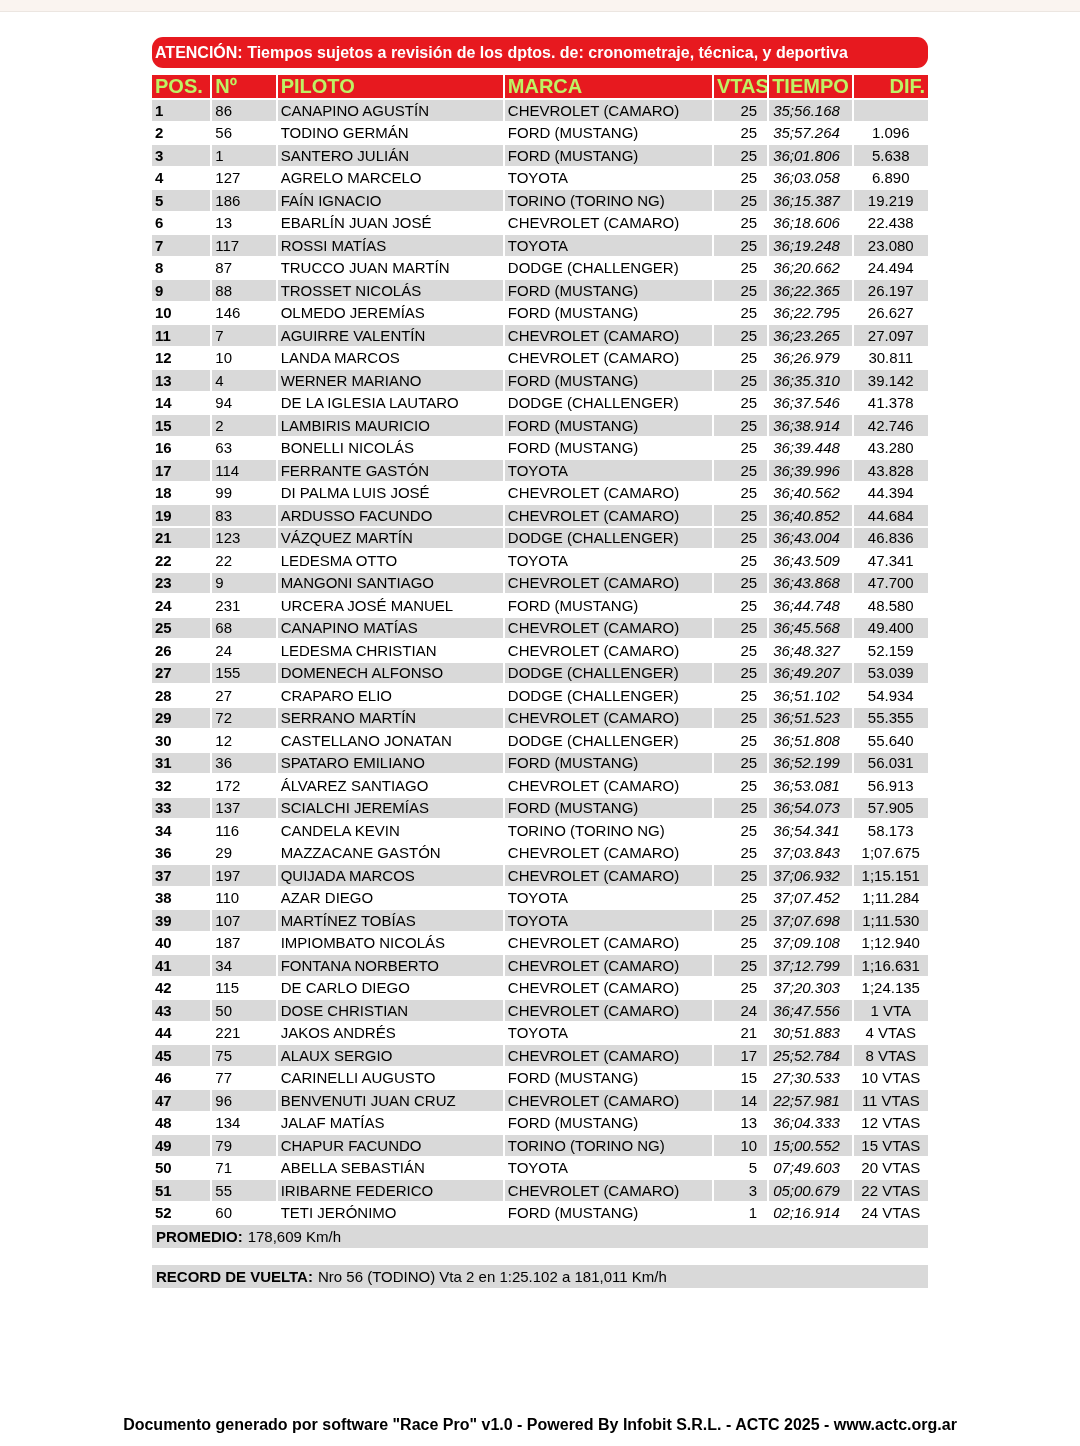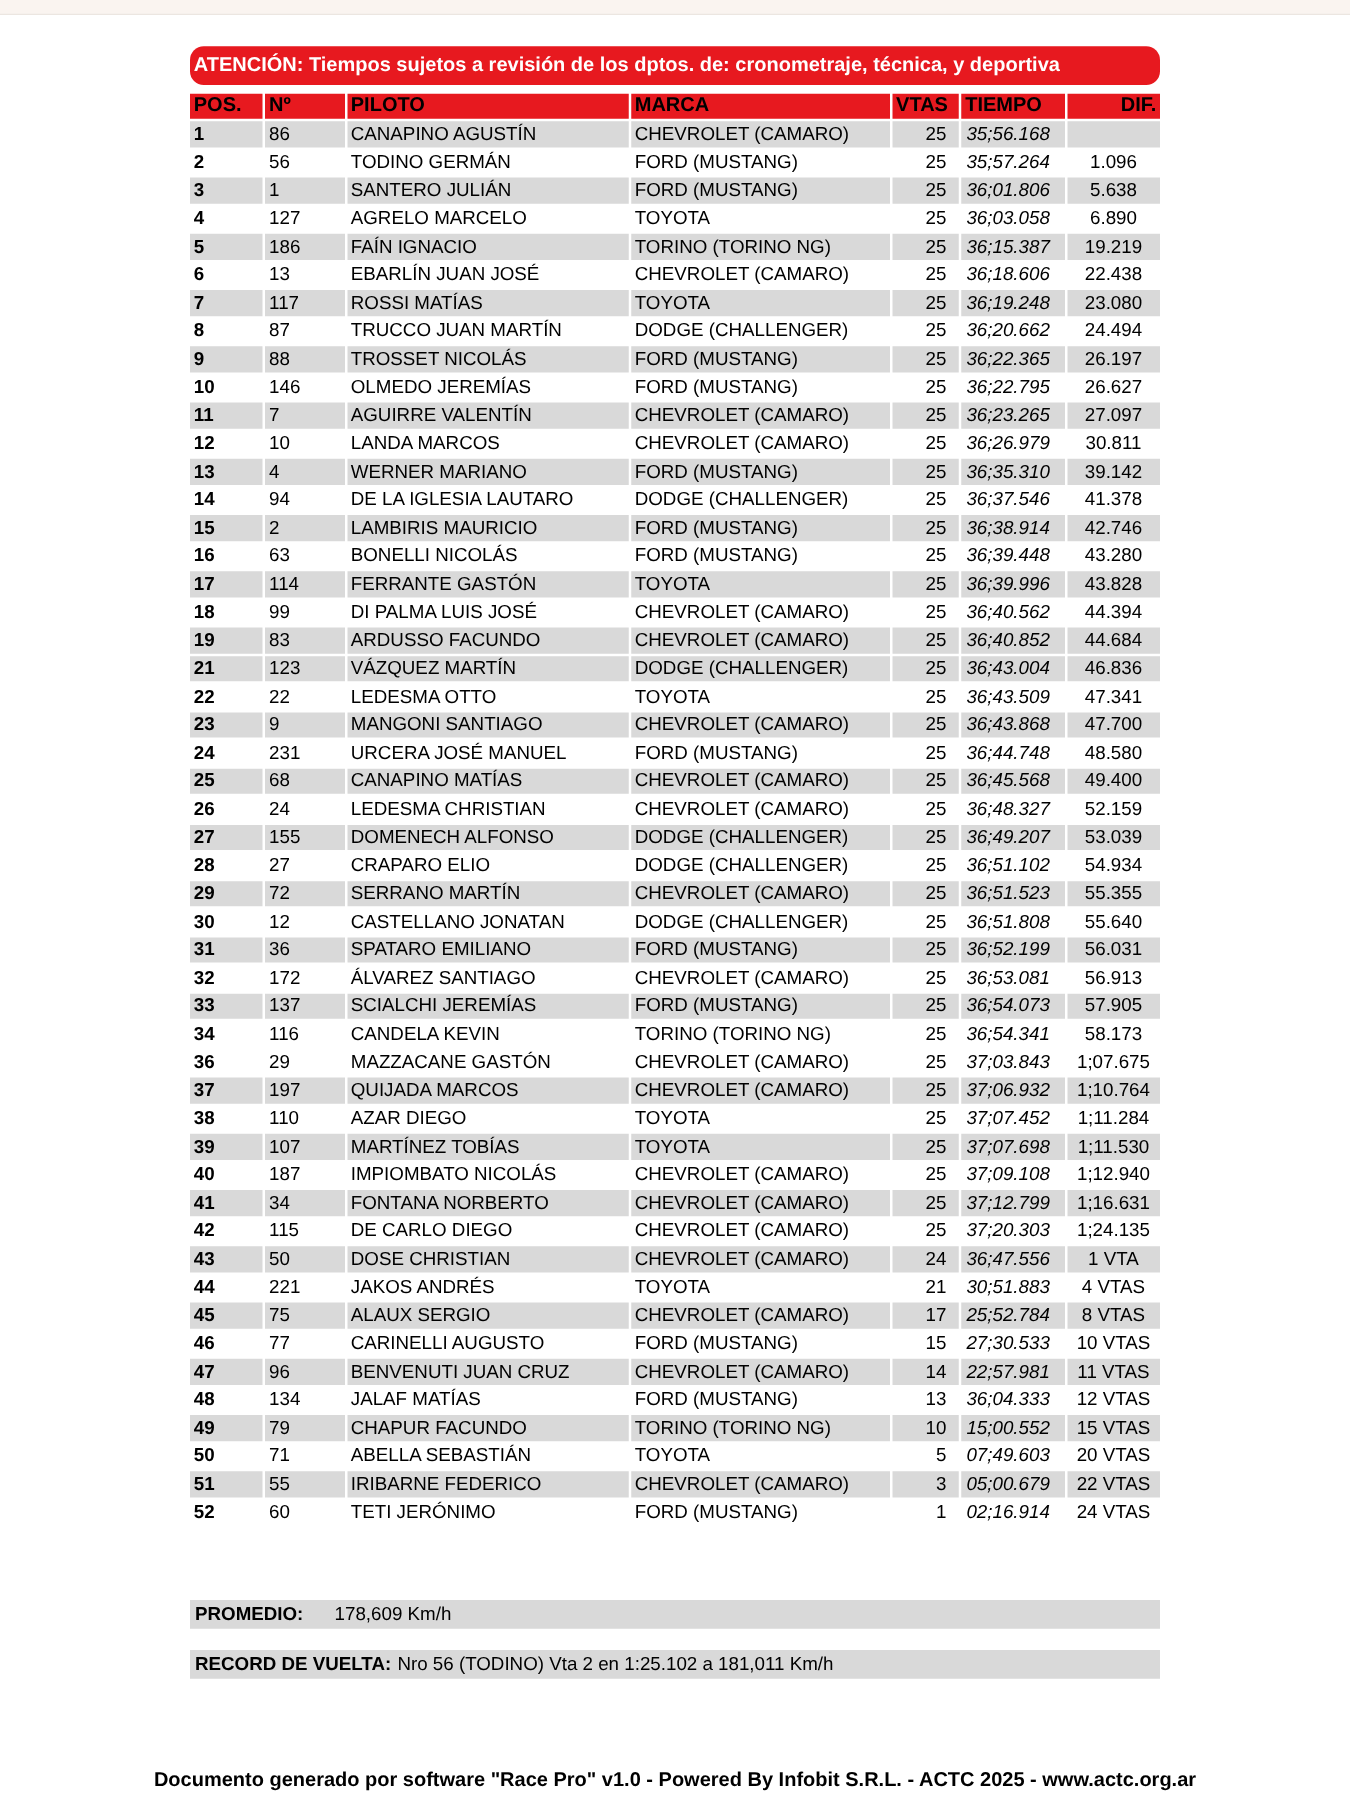--- a/index.html
+++ b/index.html
@@ -13,39 +13,39 @@
   .attention-bar{
     background:var(--red);color:#fff;font-weight:bold;font-size:16px;
     height:31px;display:flex;align-items:center;padding:0 3px;box-sizing:border-box;
     letter-spacing:0;white-space:nowrap;border-radius:11px;
   }
   table.results{
     border-collapse:separate;border-spacing:2px;table-layout:fixed;
     width:780px;margin:5px 0 0 -2px;
   }
   table.results th{
-    background:var(--red);color:#000000;font-weight:bold;font-size:16px;
+    background:var(--red);color:#bef264;font-weight:bold;font-size:20px;
     text-align:left;height:20px;padding:0 3px;white-space:nowrap;overflow:hidden;
   }
   table.results th.col-dif{text-align:right;}
   table.results td{
     font-size:15px;height:20.5px;padding:0 3px;white-space:nowrap;overflow:hidden;
     background:#ffffff;
   }
   table.results tr.odd td{background:var(--rowgray);}
   table.results td.pos{font-weight:bold;}
   table.results td.vtas{text-align:right;padding-right:10px;}
   table.results td.tiempo{padding-left:4px;font-style:italic;}
   table.results td.dif{text-align:center;padding-right:3px;}
   .summary-bar{
     width:776px;background:var(--rowgray);height:23px;display:flex;align-items:center;
     font-size:15px;padding:0 4px;box-sizing:border-box;white-space:nowrap;
   }
   .summary-bar .lbl{font-weight:bold;margin-right:5px;}
-  .summary-promedio{margin-top:58px;gap:20px;}
+  .summary-promedio{}
   .summary-record{margin-top:17px;}
   .footer-note{
     position:absolute;left:0;bottom:12px;width:1080px;text-align:center;
     font-weight:bold;font-size:16px;
   }
 </style>
 </head>
 <body style="--red: #e7191f; --rowgray: #d9d9d9;">
 
 <div class="top-strip"></div>
@@ -382,21 +382,21 @@
           <td class="tiempo">37;03.843</td>
           <td class="dif">1;07.675</td>
         </tr>
         <tr class="odd">
           <td class="pos">37</td>
           <td class="num">197</td>
           <td class="piloto">QUIJADA MARCOS</td>
           <td class="marca">CHEVROLET (CAMARO)</td>
           <td class="vtas">25</td>
           <td class="tiempo">37;06.932</td>
-          <td class="dif">1;10.764</td>
+          <td class="dif">1;15.151</td>
         </tr>
         <tr class="even">
           <td class="pos">38</td>
           <td class="num">110</td>
           <td class="piloto">AZAR DIEGO</td>
           <td class="marca">TOYOTA</td>
           <td class="vtas">25</td>
           <td class="tiempo">37;07.452</td>
           <td class="dif">1;11.284</td>
         </tr>

